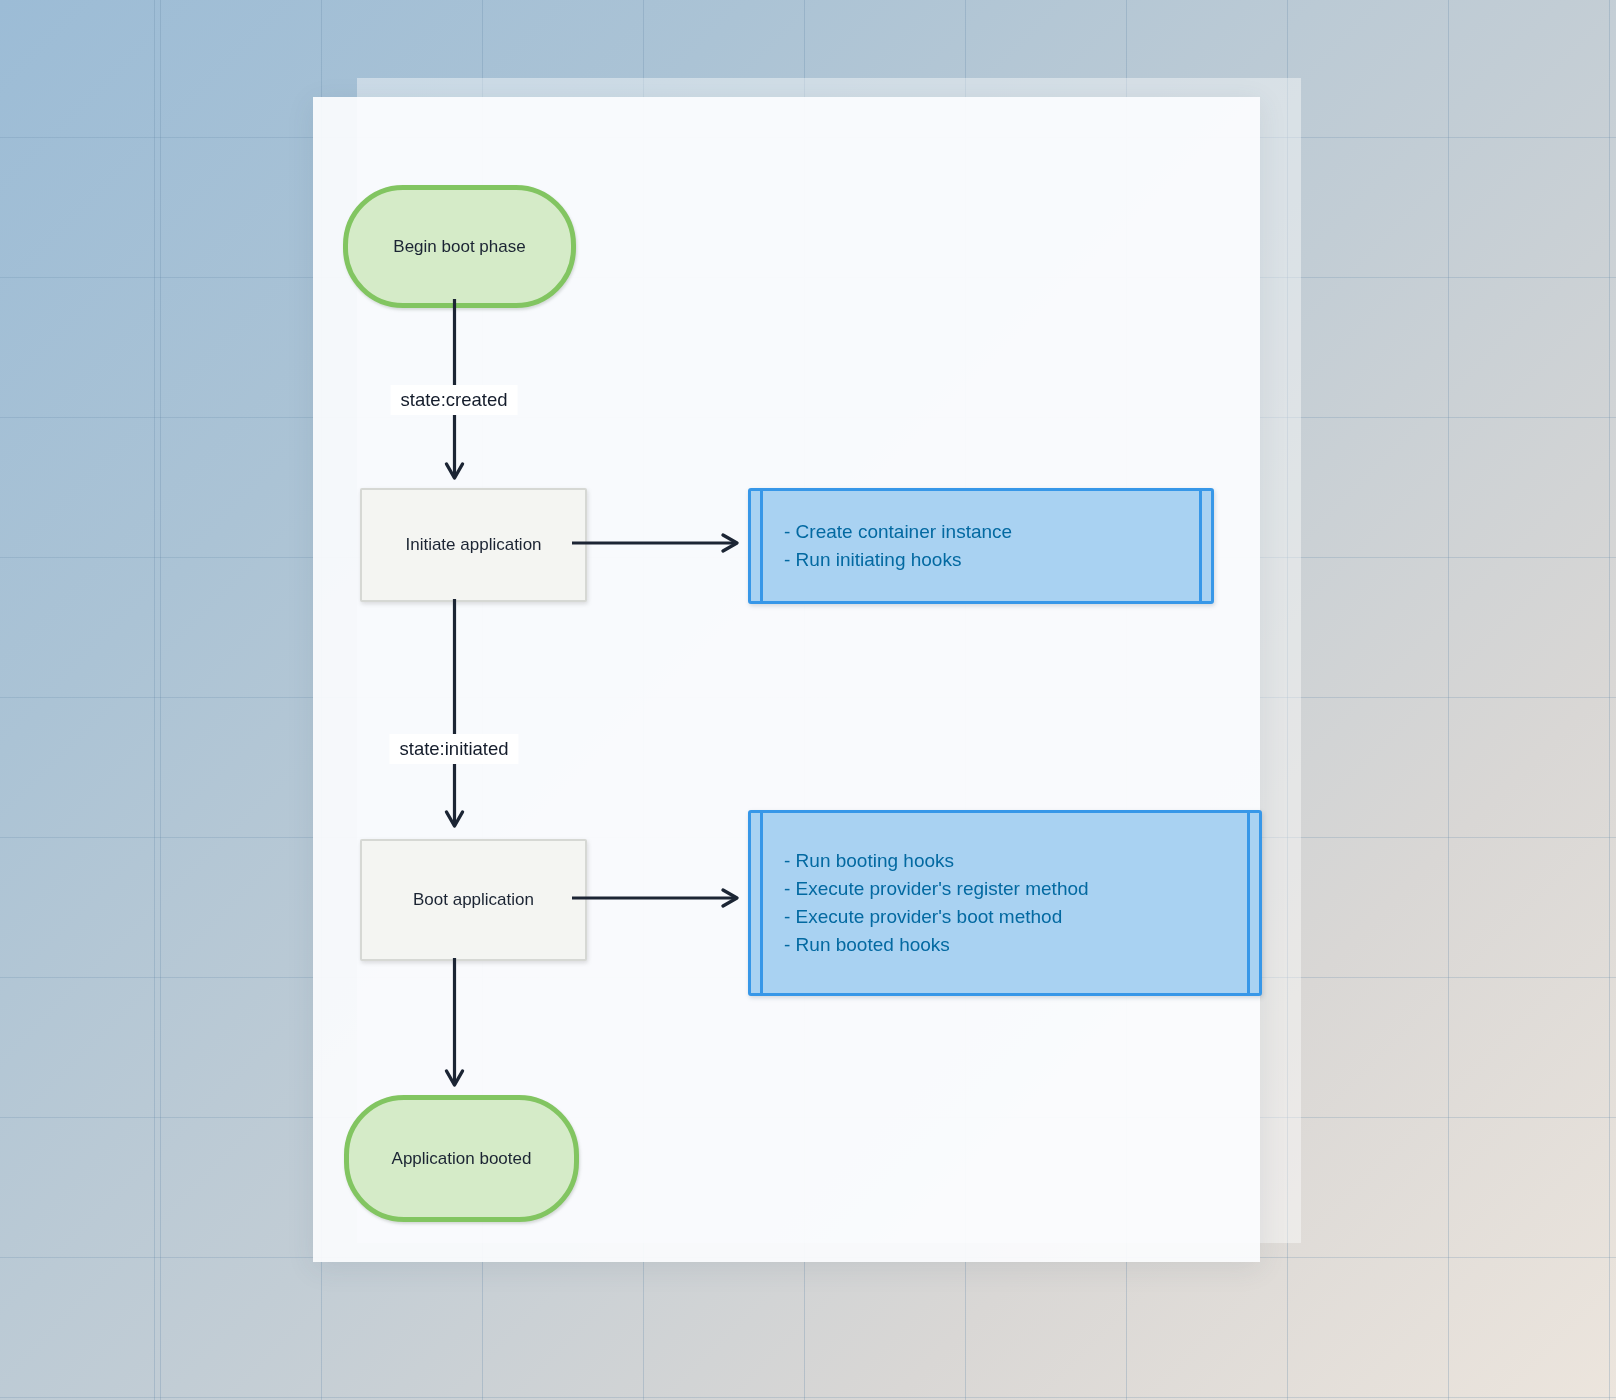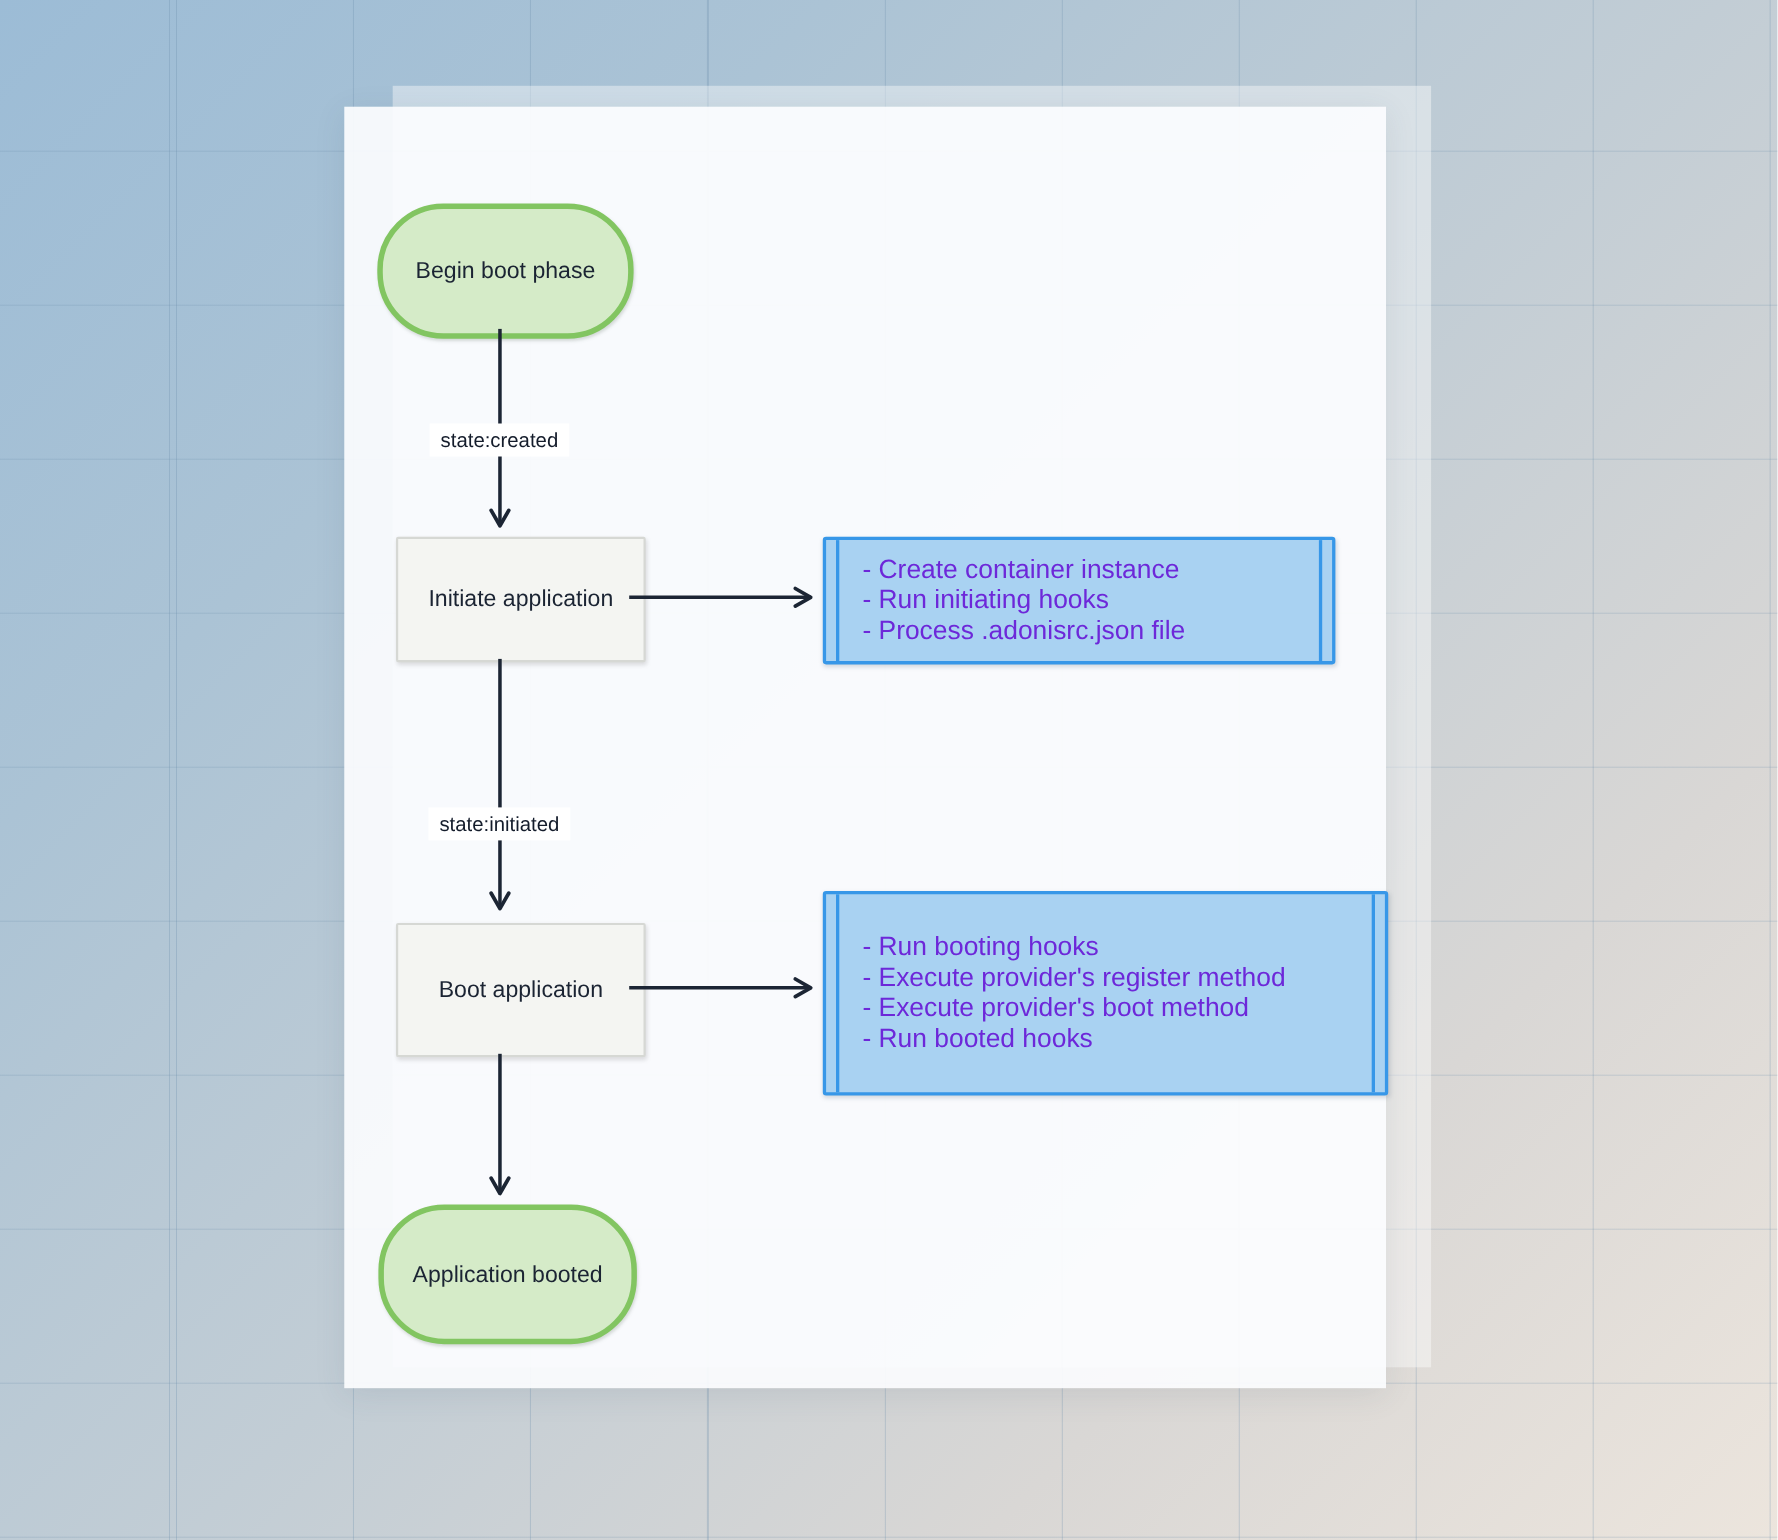--- a/index.html
+++ b/index.html
@@ -23,21 +23,21 @@
     position:absolute;left:357px;top:78px;width:944px;height:1165px;
     background:rgba(255,255,255,0.42);
   }
   .card{
     position:absolute;left:313px;top:97px;width:947px;height:1165px;
     background:rgba(251,252,254,0.93);
     box-shadow:0 6px 26px rgba(60,80,100,0.10);
   }
   .node{
     position:absolute;display:flex;align-items:center;justify-content:center;
-    text-align:center;font-size:21px;line-height:28px;color:#1b2433;
+    text-align:center;font-size:17px;line-height:28px;color:#1b2433;
   }
   .stadium{
     background:#d5ebc8;border:5px solid #82c561;border-radius:60px;
     box-shadow:1px 2px 3px rgba(100,115,100,0.25);
   }
   .proc{
     background:#f4f5f2;border:2px solid #d6d8d4;border-radius:2px;
     box-shadow:1px 2px 4px rgba(110,110,110,0.22);
     margin-left:17px;
   }
@@ -46,21 +46,21 @@
     position:absolute;background:#a9d2f2;border:3px solid #3797e8;border-radius:3px;
     box-shadow:1px 2px 4px rgba(90,110,130,0.25);
     display:flex;flex-direction:column;justify-content:center;
   }
   .subroutine::before,.subroutine::after{
     content:"";position:absolute;top:0;bottom:0;width:3px;background:#3797e8;
   }
   .subroutine::before{left:9px;}
   .subroutine::after{right:9px;}
   .task-line{
-    font-size:24px;line-height:28px;color:#6d28d9;text-align:left;
+    font-size:19px;line-height:28px;color:#0369a1;text-align:left;
     padding-left:33px;padding-right:18px;white-space:nowrap;
   }
   .edge-label{
     position:absolute;transform:translate(-50%,-50%);
     background:#ffffff;padding:4px 10px;font-size:18.5px;line-height:22px;
     color:#141c2b;white-space:nowrap;z-index:3;
   }
   svg.arrow{position:absolute;overflow:visible;z-index:2;}
   svg.arrow line{stroke:#1c2534;stroke-width:3.2px;}
   .defs{position:absolute;width:0;height:0;}
@@ -99,21 +99,20 @@
     <span class="lbl">Initiate application</span>
   </div>
 
   <svg class="arrow" style="left:258px;top:433px;" width="176" height="26">
     <line x1="1" y1="13" x2="166" y2="13" marker-end="url(#mk-arrow)"></line>
   </svg>
 
   <div class="subroutine" style="left:435px;top:391px;width:460px;height:110px;">
     <div class="task-line">- Create container instance</div>
     <div class="task-line">- Run initiating hooks</div>
-    <div class="task-line">- Process .adonisrc.json file</div>
   </div>
 
   <svg class="arrow" style="left:128px;top:501px;" width="27" height="240">
     <line x1="13.5" y1="1" x2="13.5" y2="228" marker-end="url(#mk-arrow)"></line>
   </svg>
   <div class="edge-label" style="left:141px;top:628px;margin-top:24px;">
     <span>state:initiated</span>
   </div>
 
   <div class="node proc" style="left:30px;top:742px;width:223px;height:118px;">

